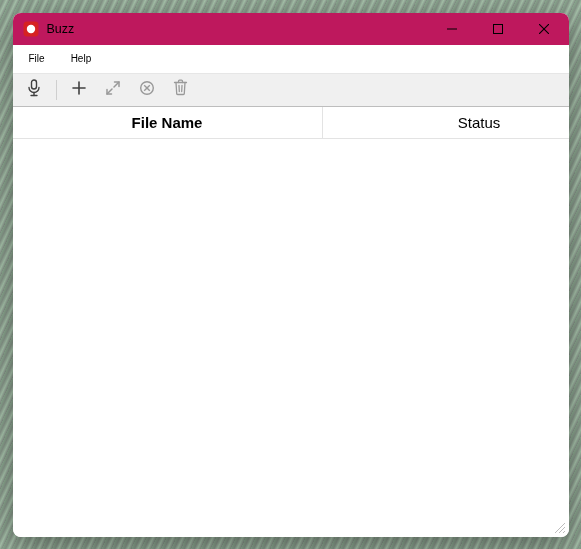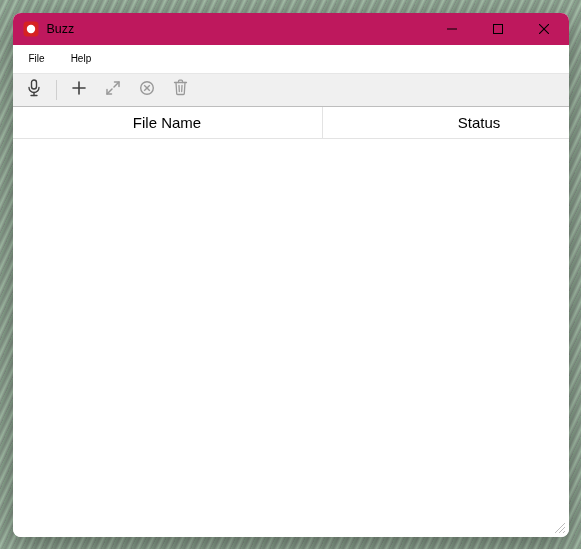--- a/index.html
+++ b/index.html
@@ -107,21 +107,21 @@
       border-bottom: 1px solid #e3e3e3;
     }
     .th {
       display: flex;
       align-items: center;
       justify-content: center;
       font-size: 15px;
       color: #000;
       border-right: 1px solid #e3e3e3;
     }
-    .th.col-file { flex: 0 0 310px; }
+    .th.col-file { flex: 0 0 310px; font-weight: bold; }
     .th.col-status { flex: 0 0 220px; margin-left: 47px; }
     .th.col-pad { flex:1; border-right:none; }
     .rows { flex:1; }
     .resize-grip {
       position:absolute;
       right:3px;
       bottom:3px;
       width:14px;height:14px;
     }
   </style>

